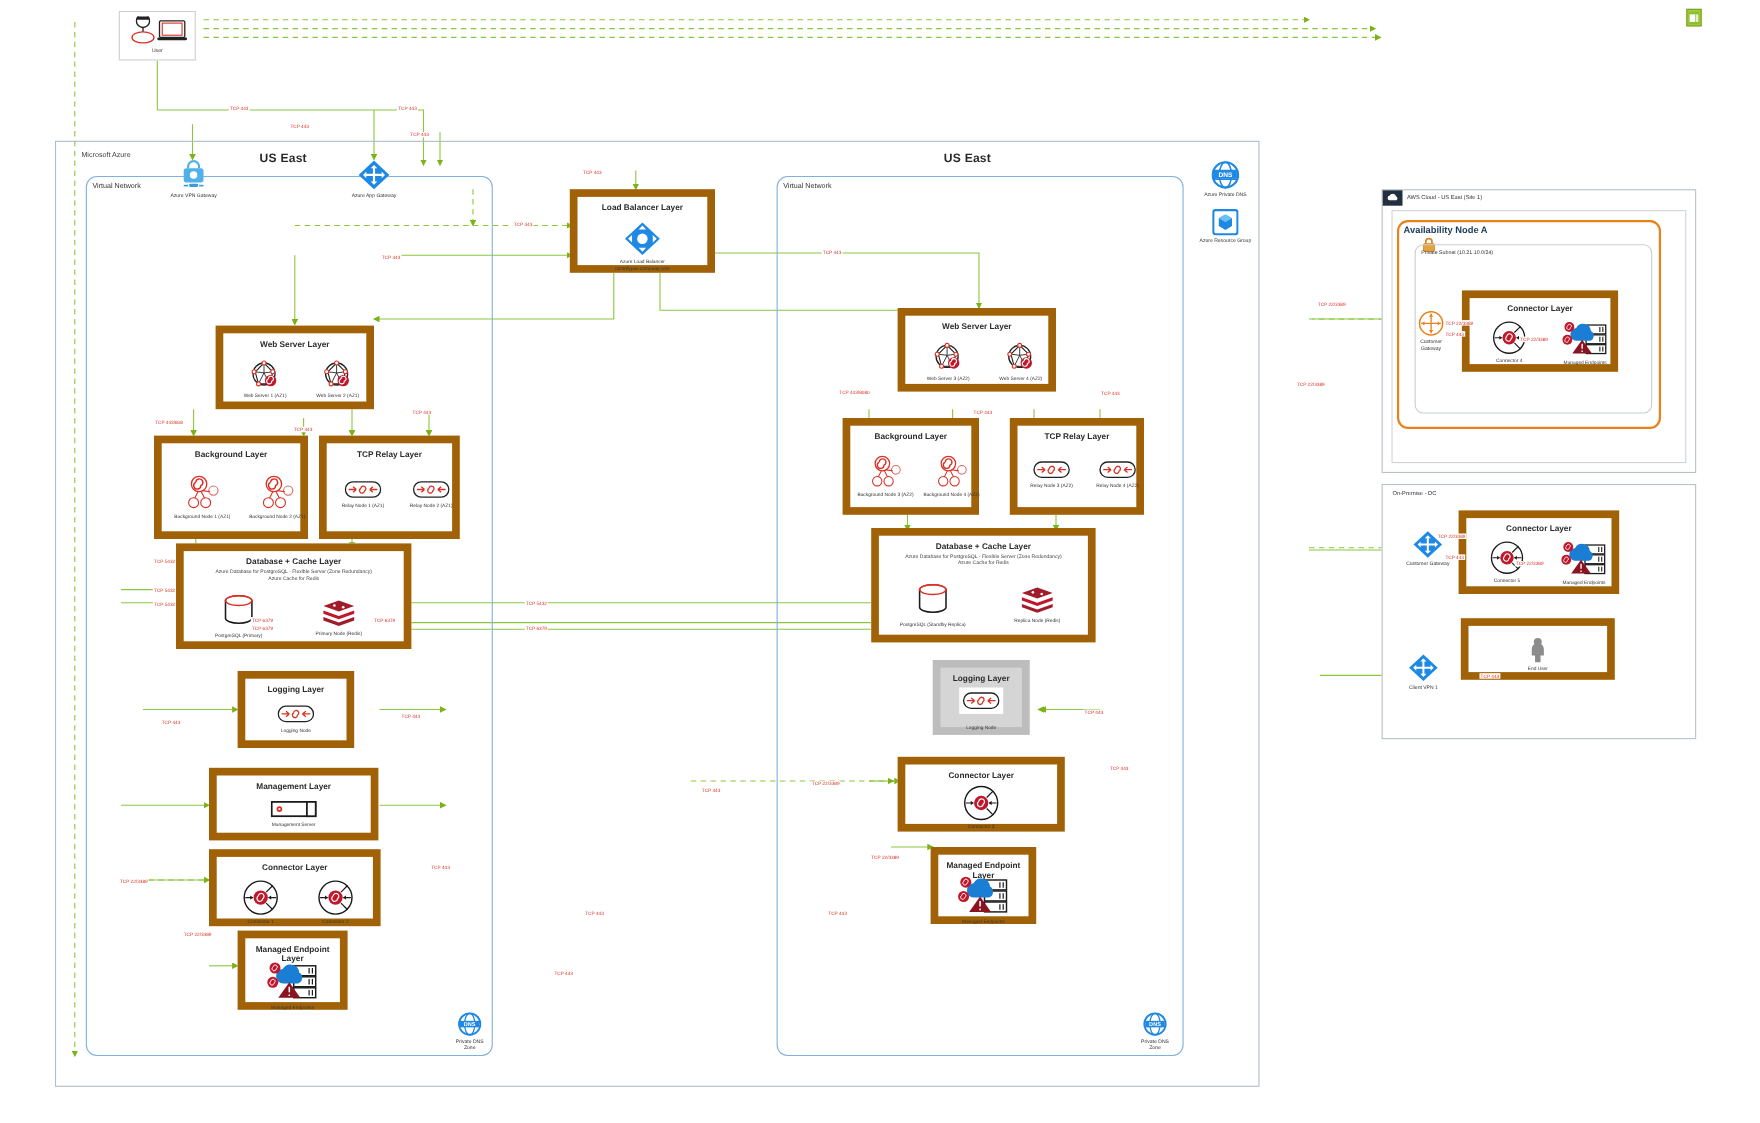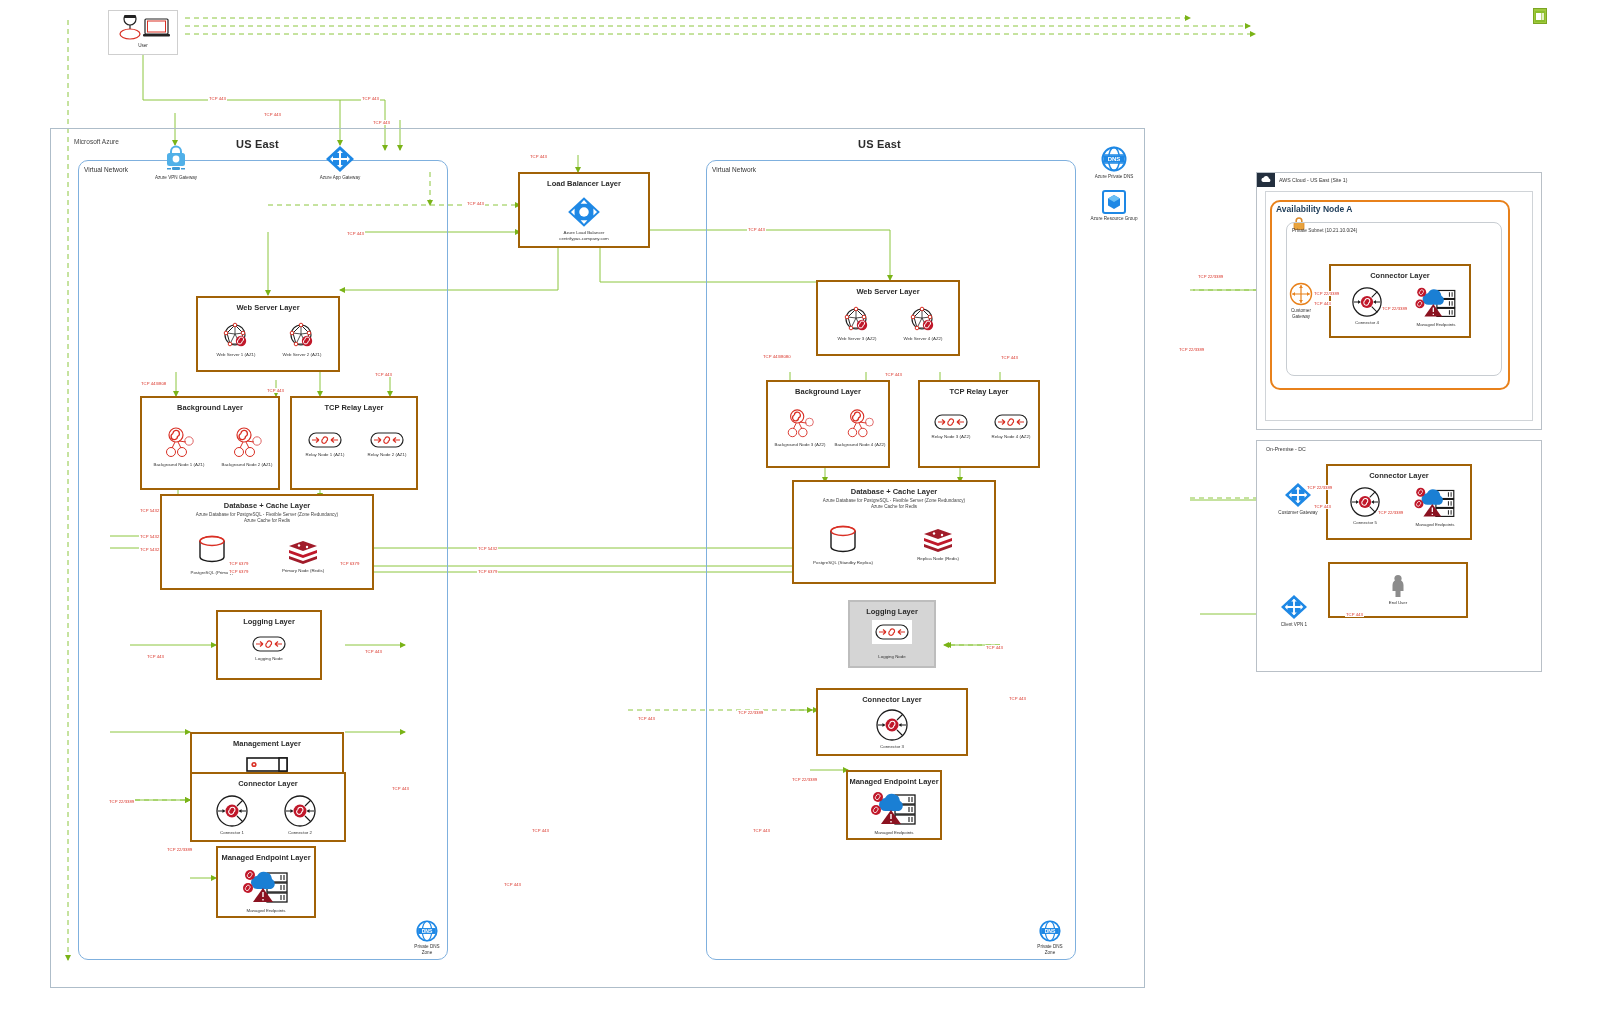--- a/index.html
+++ b/index.html
@@ -26,21 +26,21 @@
   }
   .vnet {
     position:absolute; border:1px solid #7fb0de; border-radius:10px;
   }
   .vnet-label {
     position:absolute; font-size:6.5px; color:#333; white-space:nowrap;
   }
 
   
   .layer {
-    position:absolute; border:2px solid #a16207; background:#ffffff;padding-left:16px;
+    position:absolute; border:7px solid #a16207; background:#ffffff;padding-left:16px;
   }
   .layer.highlight { background:#d5d5d5; border-color:#bdbdbd; }
   .layer-title {
     position:absolute; left:0; right:0; top:5px; text-align:center;
     font-size:7.5px; font-weight:700; color:#2b2b2b;
   }
   .layer-sub {
     position:absolute; left:0; right:0; text-align:center;
     font-size:4.6px; color:#444; line-height:1.35;
   }
@@ -420,21 +420,21 @@
           <rect x="1" y="3" width="32" height="14" rx="7" fill="#fff" stroke="#222" stroke-width="1.2"></rect>
           <path d="M4,10 h7 M11,10 l-3,-2.5 M11,10 l-3,2.5" stroke="#d93025" stroke-width="1.2" fill="none"></path>
           <path d="M30,10 h-7 M23,10 l3,-2.5 M23,10 l3,2.5" stroke="#d93025" stroke-width="1.2" fill="none"></path>
           <path d="M15,9 a2.3,2.3 0 1 1 3.4,2.2 a2.3,2.3 0 1 1 -3.4,-2.2" fill="none" stroke="#d93025" stroke-width="1.2"></path>
         </svg>
       </div>
       <span class="node-label">Logging Node</span>
     </div>
   </div>
 
-  <div class="layer" style="left:190px; top:732px; width:154px; height:66px;">
+  <div class="layer" style="left:190px; top:698px; width:154px; height:66px;">
     <div class="layer-title">Management Layer</div>
     <div class="node" style="left:0; right:0; top:22px;">
       <div class="icon-wrap">
         <svg width="42" height="18" viewBox="0 0 42 18">
           <rect x="1" y="2" width="40" height="13" fill="#fff" stroke="#1a1a1a" stroke-width="1.6"></rect>
           <rect x="33" y="2" width="8" height="13" fill="#fff" stroke="#1a1a1a" stroke-width="1.6"></rect>
           <circle cx="8" cy="8.5" r="2.6" fill="#d93025"></circle>
           <circle cx="8" cy="8.5" r="1" fill="#fff"></circle>
         </svg>
       </div>

